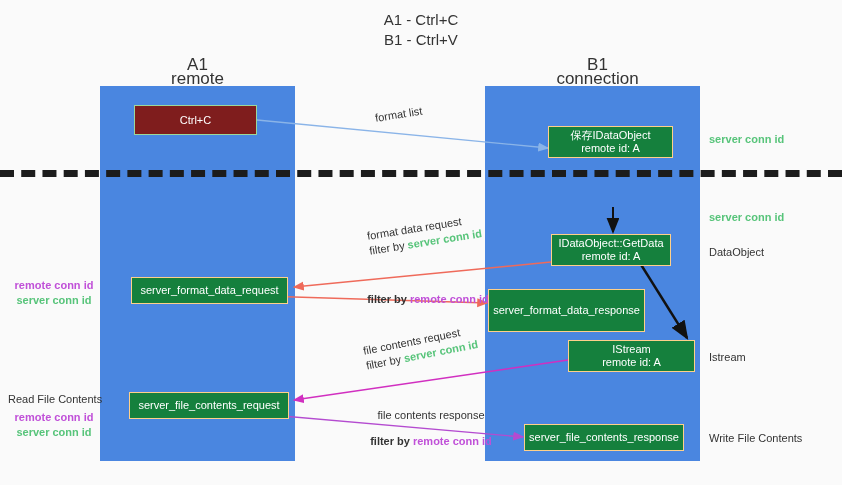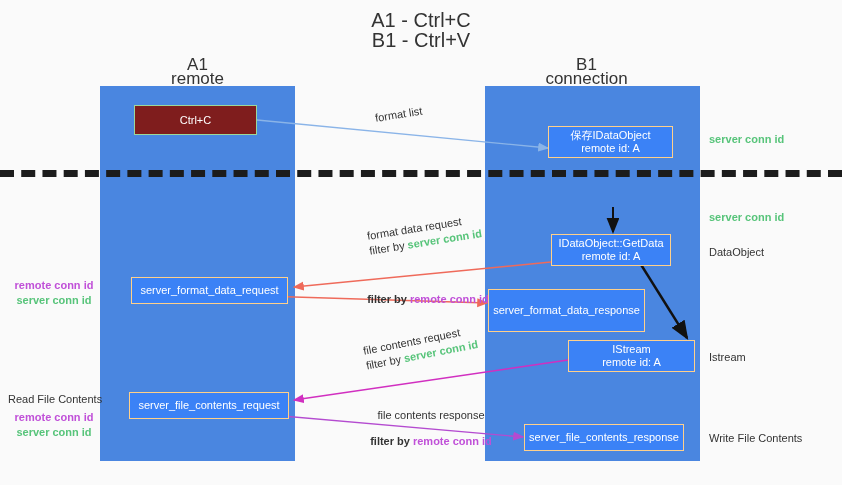--- a/index.html
+++ b/index.html
@@ -8,36 +8,36 @@
     background:#fafafa;
     font-family:"Liberation Sans", sans-serif;
     overflow:hidden;
     position:relative;
   }
   #canvas{position:absolute;left:0;top:0;width:842px;height:485px;}
   .abs{position:absolute;}
   
   .title{
     width:100%;text-align:center;top:10px;left:0;
-    font-size:20px;color:#333;line-height:20px;
+    font-size:15px;color:#333;line-height:20px;
   }
   
   .lane{background:#4a86e0;}
   .lane-head{
     text-align:center;font-size:17px;color:#333;line-height:14px;
   }
   
   .node{
     box-sizing:border-box;
     display:flex;align-items:center;justify-content:center;
     flex-direction:column;
     color:#ffffff;font-size:11px;line-height:13px;text-align:center;
   }
   .node.green{background:#7f1d1d;border:1px solid #9bd89b;}
-  .node.orange{background:#3b82f6;border:1px solid #ffd08a;}
+  .node.orange{background:#15803d;border:1px solid #ffd08a;}
   
   .lbl{font-size:11px;color:#333;line-height:15px;white-space:nowrap;}
   .green-t{color:#57c47a;font-weight:bold;}
   .purple-t{color:#c050d8;font-weight:bold;}
   .rot-a{transform:rotate(-9deg);transform-origin:left top;}
   .rot-b{transform:rotate(-11deg);transform-origin:left top;}
   .dashline{
     left:0;top:170px;width:842px;height:0;
     border-top:7px dashed #1c1c1c;
   }
@@ -50,21 +50,21 @@
 
   <div class="abs title">
     <div>A1 - Ctrl+C</div>
     <div>B1 - Ctrl+V</div>
   </div>
 
   <div class="abs lane-head" style="left:100px;top:58px;width:195px;">
     <div>A1</div>
     <div>remote</div>
   </div>
-  <div class="abs lane-head" style="left:479px;top:58px;width:215px;">
+  <div class="abs lane-head" style="left:490px;top:58px;width:215px;">
     <div>B1</div>
     <div>connection</div>
   </div>
 
   <div class="abs lane" style="left:100px;top:86px;width:195px;height:375px;"></div>
   <div class="abs lane" style="left:485px;top:86px;width:215px;height:375px;"></div>
 
   <svg viewBox="0 0 842 485">
     <defs>
       <marker id="ah-blue" markerWidth="9" markerHeight="9" refX="7" refY="3.2" orient="auto">

